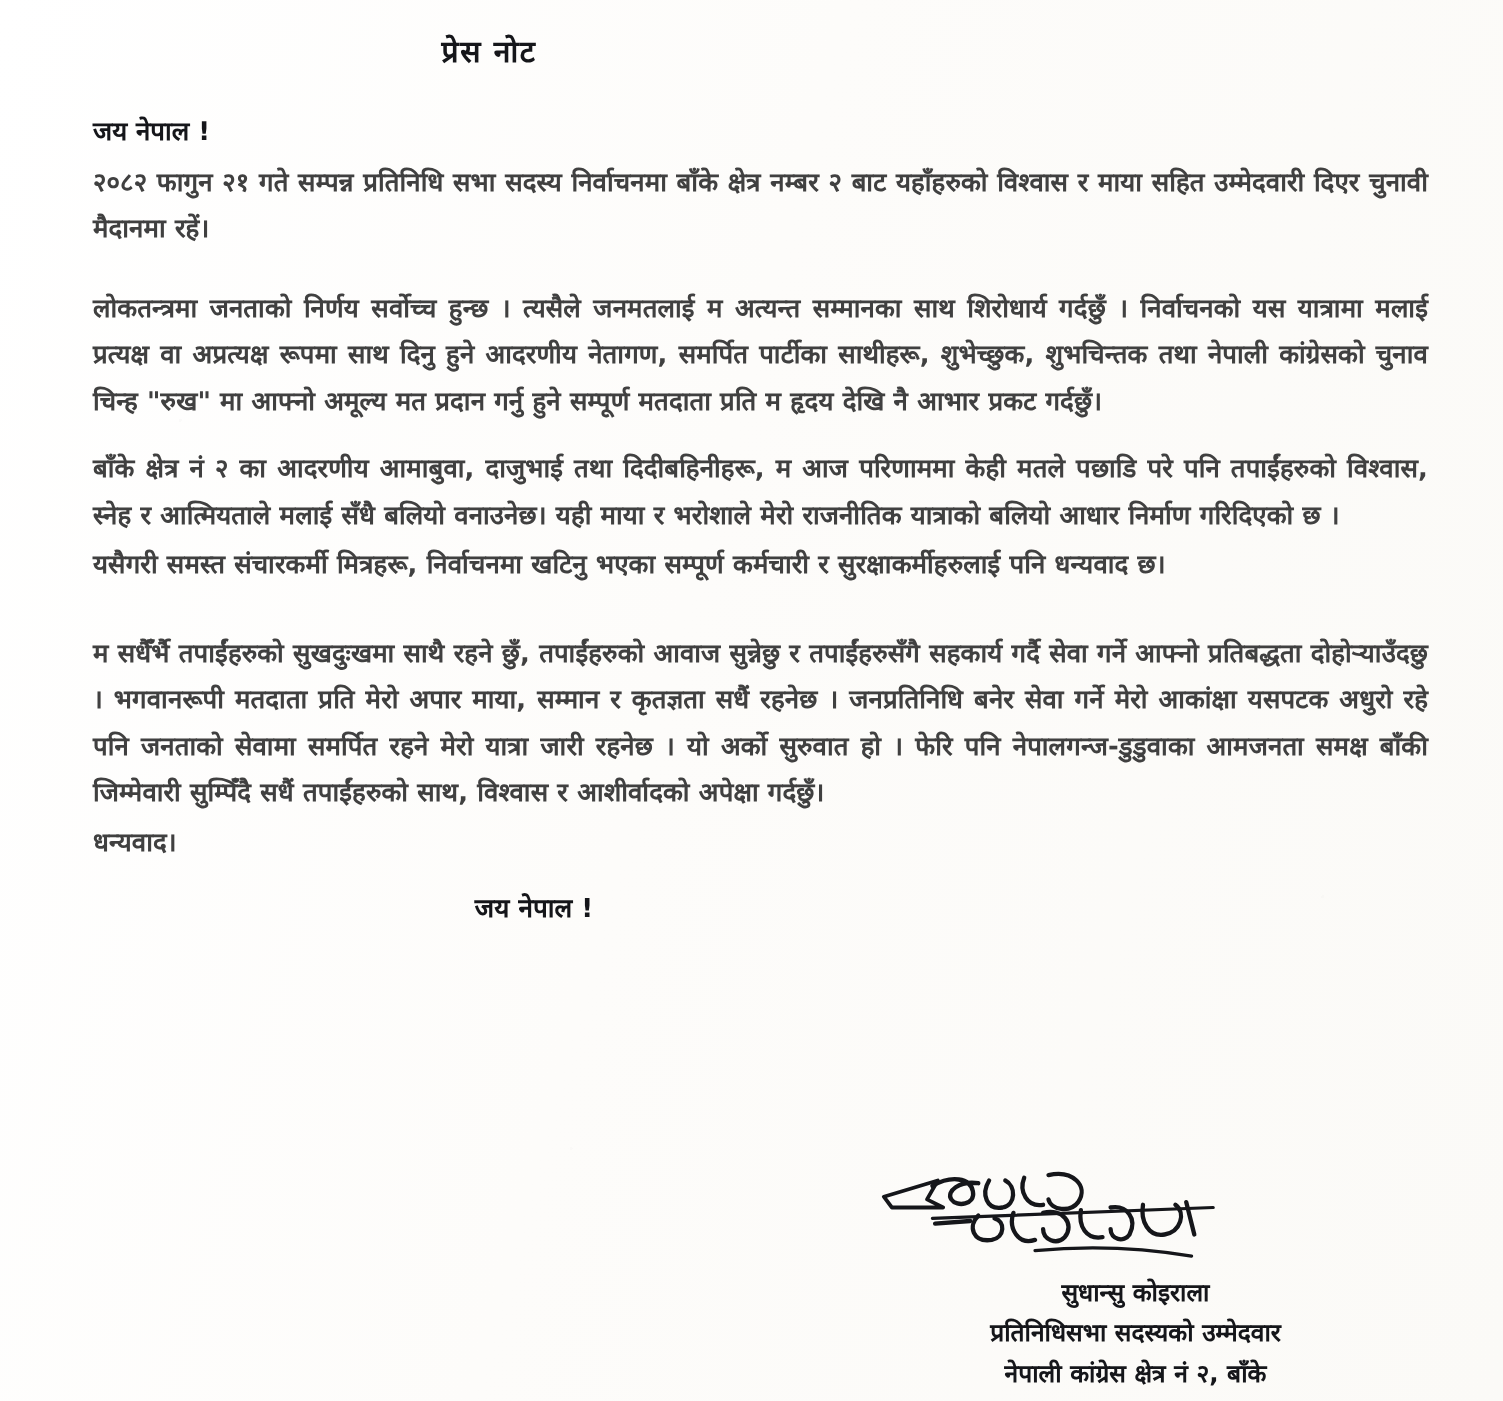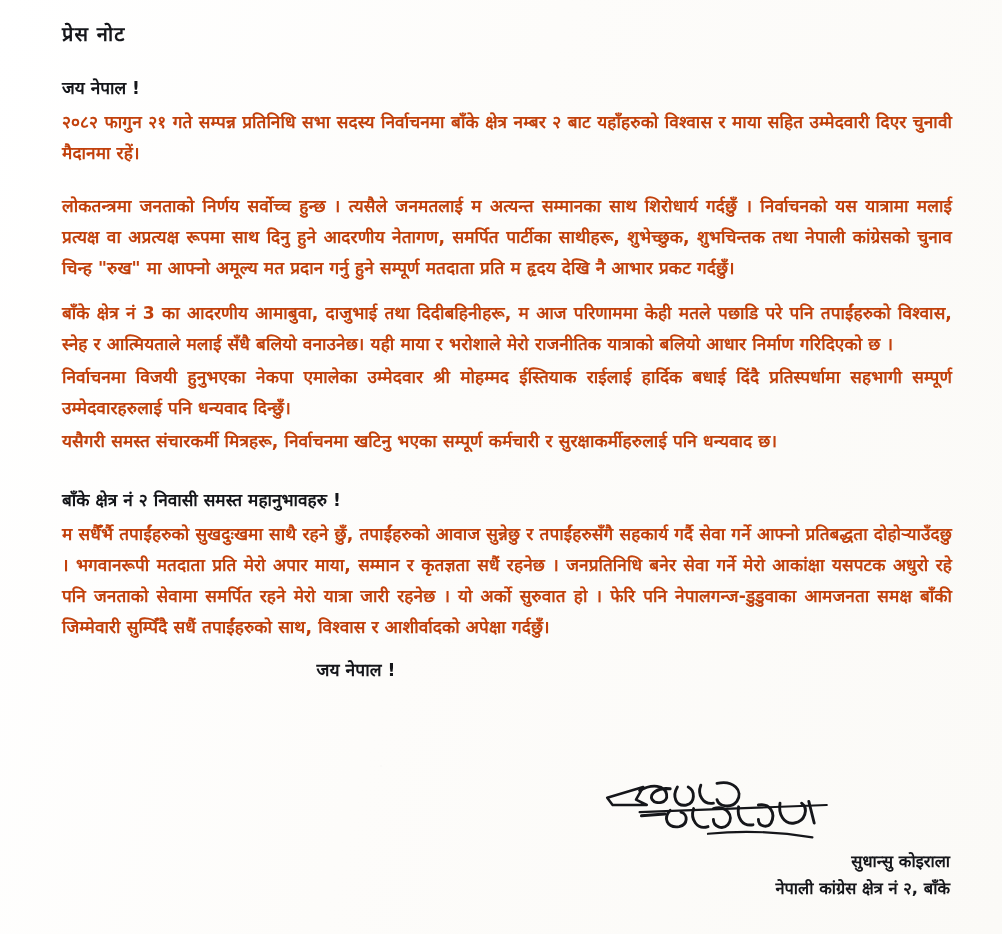--- a/index.html
+++ b/index.html
@@ -28,31 +28,32 @@
       radial-gradient(circle at 62% 12%, rgba(0,0,0,0.012) 0 1px, transparent 1px),
       radial-gradient(circle at 88% 64%, rgba(0,0,0,0.012) 0 1px, transparent 1px),
       radial-gradient(circle at 38% 82%, rgba(0,0,0,0.012) 0 1px, transparent 1px),
       linear-gradient(105deg, #ffffff 0%, #fdfcfa 45%, #fbfaf7 100%);
   }
   #content {
     position: relative;
     padding: 12px 22px 0 62px;
   }
   .doc-title {
+    text-align: center;
     font-size: 20px;
     font-weight: bold;
     color: #15161a;
     letter-spacing: 1px;
     margin: 8px 0 26px 0;
     padding-right: 390px;
   }
   .para {
     font-size: 17.2px;
     line-height: 31px;
-    color: #c2410c;
+    color: #404040;
     text-align: justify;
     text-justify: inter-word;
     margin: 0 0 2px 0;
     font-weight: 600;
     letter-spacing: 0.1px;
     width: 890px;
   }
   .para.tight { margin-bottom: 0; }
   .gap-sm { height: 12px; }
   .gap-md { height: 20px; }
@@ -68,24 +69,24 @@
     text-align: center;
     font-size: 17.4px;
     font-weight: 600;
     color: #15161a;
     margin: 14px 0 0 0;
     padding-right: 330px;
   }
   
   #signature-area {
     position: absolute;
-    right: 52px;
+    right: 70px;
     top: 778px;
     width: 350px;
-    text-align: right;
+    text-align: center;
   }
   #signature-mark {
     height: 72px;
     margin-bottom: -2px;
     display: block;
   }
   .sig-line {
     font-size: 16.4px;
     line-height: 27px;
     font-weight: 700;
@@ -109,33 +110,32 @@
     <div class="para">२०८२ फागुन २१ गते सम्पन्न प्रतिनिधि सभा सदस्य निर्वाचनमा बाँके क्षेत्र नम्बर २ बाट यहाँहरुको विश्वास र माया सहित उम्मेदवारी दिएर चुनावी मैदानमा रहें।</div>
 
     <div class="gap-md"></div>
 
     <div class="para">लोकतन्त्रमा जनताको निर्णय सर्वोच्च हुन्छ । त्यसैले जनमतलाई म अत्यन्त सम्मानका साथ शिरोधार्य गर्दछुँ । निर्वाचनको यस यात्रामा मलाई प्रत्यक्ष वा अप्रत्यक्ष रूपमा साथ दिनु हुने आदरणीय नेतागण, समर्पित पार्टीका साथीहरू, शुभेच्छुक, शुभचिन्तक तथा नेपाली कांग्रेसको चुनाव चिन्ह "रुख" मा आफ्नो अमूल्य मत प्रदान गर्नु हुने सम्पूर्ण मतदाता प्रति म हृदय देखि नै आभार प्रकट गर्दछुँ।</div>
 
     <div class="gap-sm"></div>
 
 
 
-    <div class="para">बाँके क्षेत्र नं 3 का आदरणीय आमाबुवा, दाजुभाई तथा दिदीबहिनीहरू, म आज परिणाममा केही मतले पछाडि परे  पनि तपाईंहरुको विश्वास, स्नेह र आत्मियताले मलाई सँधै बलियो वनाउनेछ। यही माया र भरोशाले  मेरो राजनीतिक यात्राको बलियो आधार निर्माण गरिदिएको छ ।</div>
+    <div class="para">बाँके क्षेत्र नं २ का आदरणीय आमाबुवा, दाजुभाई तथा दिदीबहिनीहरू, म आज परिणाममा केही मतले पछाडि परे  पनि तपाईंहरुको विश्वास, स्नेह र आत्मियताले मलाई सँधै बलियो वनाउनेछ। यही माया र भरोशाले  मेरो राजनीतिक यात्राको बलियो आधार निर्माण गरिदिएको छ ।</div>
 
 
-    <div class="para">निर्वाचनमा विजयी हुनुभएका नेकपा एमालेका उम्मेदवार श्री मोहम्मद ईस्तियाक राईलाई हार्दिक बधाई दिंदै प्रतिस्पर्धामा सहभागी सम्पूर्ण उम्मेदवारहरुलाई पनि धन्यवाद दिन्छुँ।</div>
 
     <div class="para">यसैगरी समस्त संचारकर्मी मित्रहरू, निर्वाचनमा खटिनु भएका सम्पूर्ण कर्मचारी र सुरक्षाकर्मीहरुलाई पनि धन्यवाद छ।</div>
 
     <div class="gap-lg"></div>
 
-    <div class="salutation">बाँके क्षेत्र नं २ निवासी समस्त महानुभावहरु !</div>
 
     <div class="para">म सधैँर्भै तपाईंहरुको सुखदुःखमा साथै रहने छुँ, तपाईंहरुको आवाज सुन्नेछु र तपाईंहरुसँगै सहकार्य गर्दै सेवा गर्ने आफ्नो प्रतिबद्धता दोहोऱ्याउँदछु । भगवानरूपी मतदाता प्रति मेरो अपार माया, सम्मान र कृतज्ञता सधैं रहनेछ । जनप्रतिनिधि बनेर सेवा गर्ने मेरो आकांक्षा यसपटक अधुरो रहे पनि जनताको सेवामा समर्पित रहने मेरो यात्रा जारी रहनेछ । यो अर्को सुरुवात हो । फेरि पनि नेपालगन्ज-डुडुवाका आमजनता समक्ष बाँकी जिम्मेवारी सुम्पिँदै सधैं तपाईंहरुको साथ, विश्वास र आशीर्वादको अपेक्षा गर्दछुँ।</div>
 
+    <div class="para tight">धन्यवाद।</div>
 
     <div class="closing">जय नेपाल !</div>
 
   </div>
 
   <div id="signature-area">
 
     <svg id="signature-mark" viewBox="0 0 300 80">
       <g fill="none" stroke="#15161a" stroke-width="3.2" stroke-linecap="round" stroke-linejoin="round">
         <path d="M8 22 L48 10 L40 24 L52 30 L14 30 Z" stroke-width="2.8" fill="none"></path>
@@ -150,17 +150,18 @@
         <path d="M154 32 C152 44, 158 54, 170 52"></path>
         <path d="M176 30 C188 28, 196 38, 190 50 C186 56, 176 54, 176 46"></path>
         <path d="M200 28 C198 40, 204 52, 216 50 C228 48, 232 34, 224 28"></path>
         <path d="M232 26 L238 50"></path>
         <path d="M44 38 L252 30" stroke-width="2.4"></path>
         <path d="M120 62 C160 58, 200 60, 236 66" stroke-width="2.4"></path>
       </g>
     </svg>
 
     <div class="sig-line">सुधान्सु कोइराला</div>
+    <div class="sig-line">प्रतिनिधिसभा सदस्यको उम्मेदवार</div>
     <div class="sig-line">नेपाली कांग्रेस क्षेत्र नं २, बाँके</div>
 
   </div>
 
 </div>
 
 </body></html>

